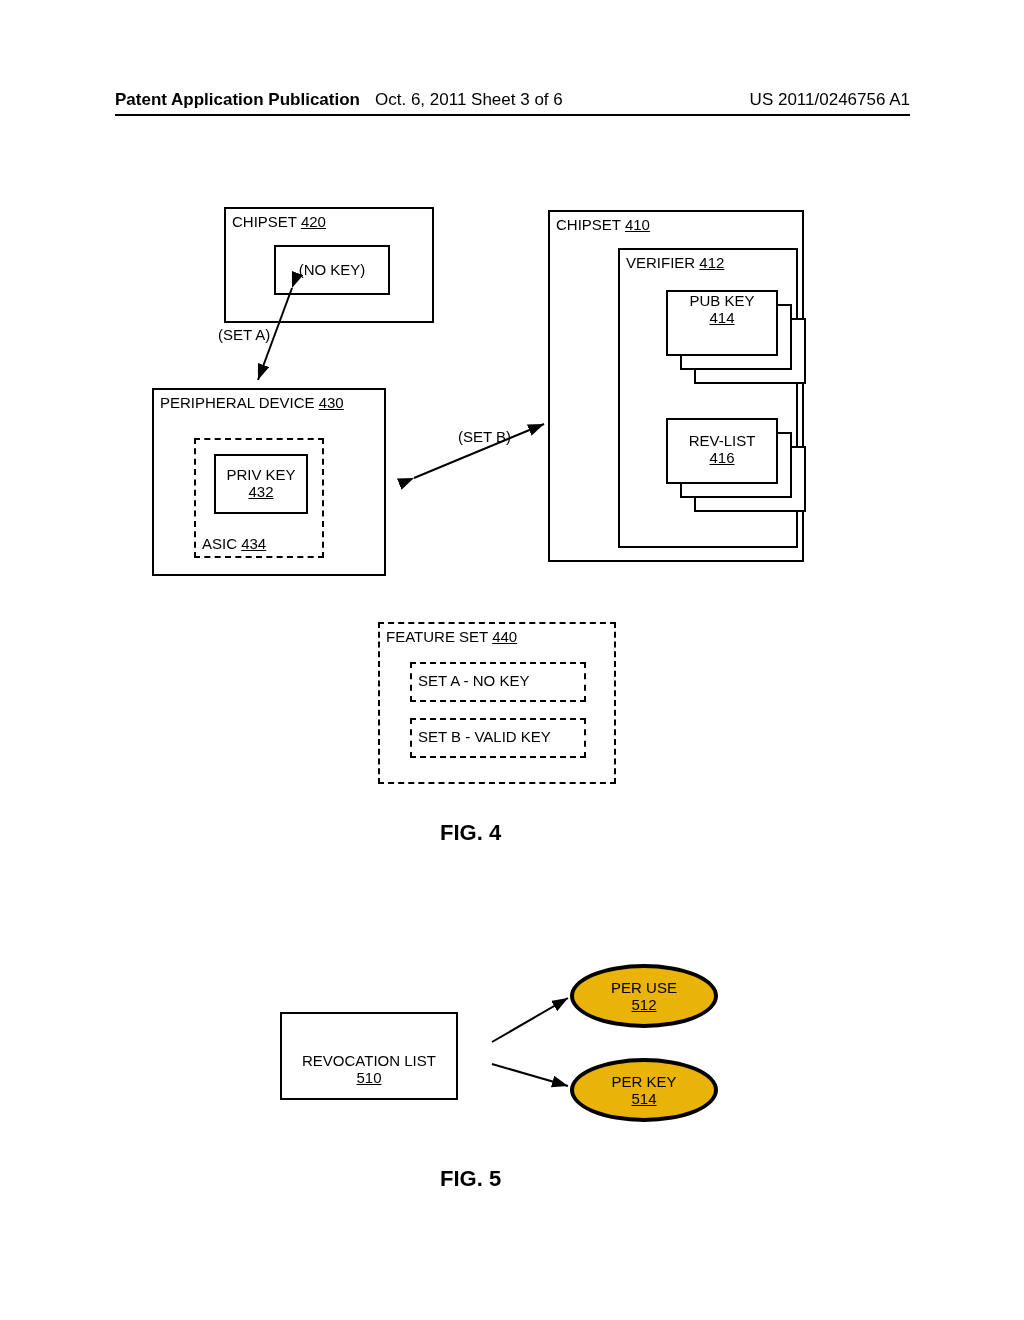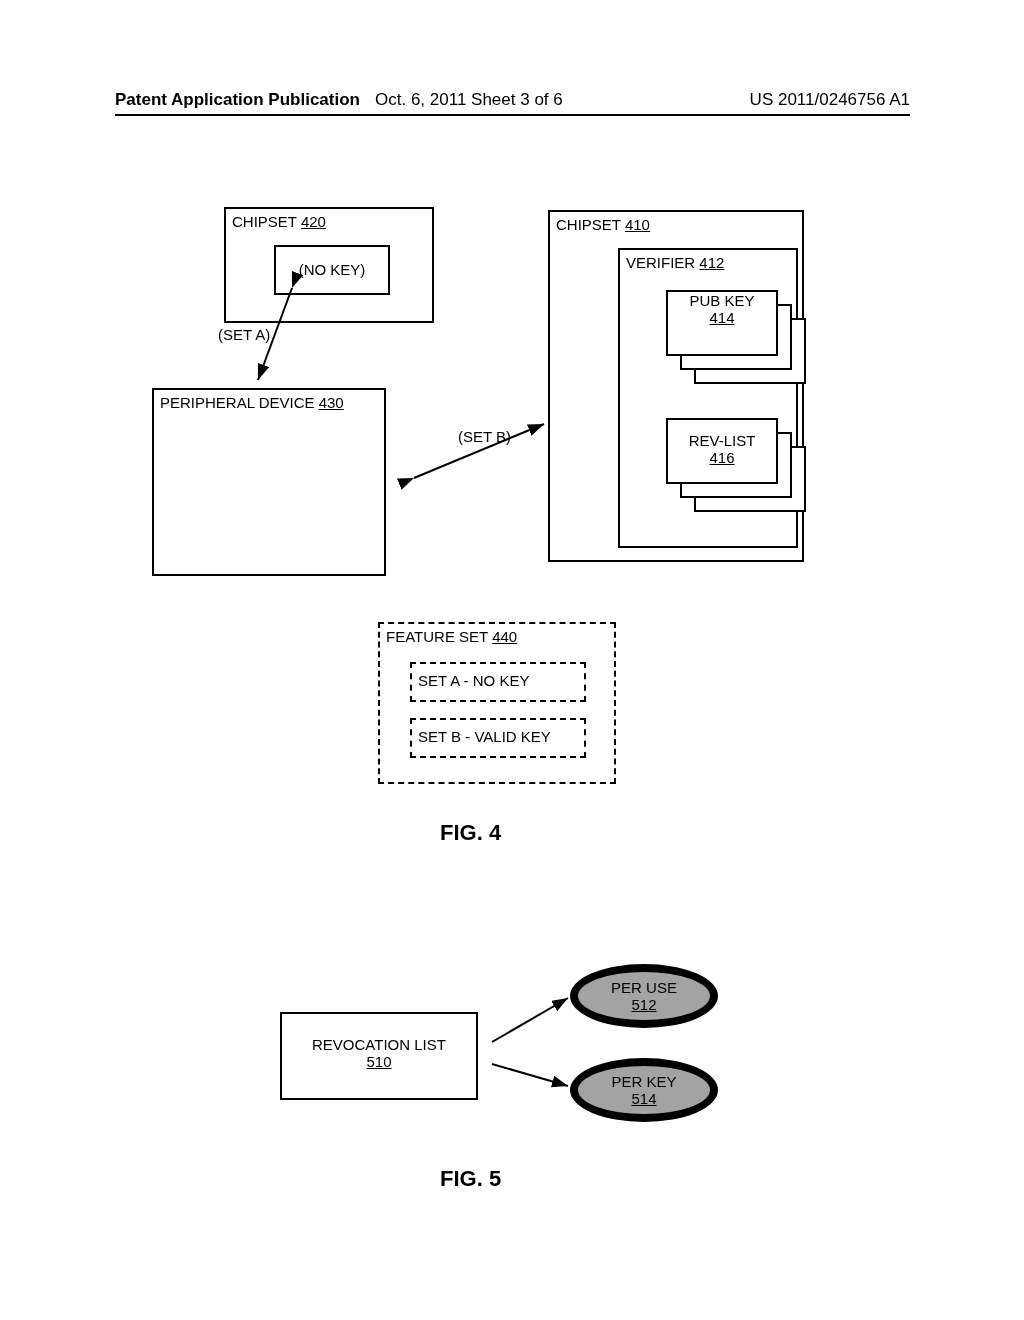--- a/index.html
+++ b/index.html
@@ -42,23 +42,23 @@
   .dashed { border: 2px dashed #000; }
   .label { position: absolute; font-size: 15px; }
   .center-text { text-align: center; }
   .u { text-decoration: underline; }
   .fig { position: absolute; font-weight: bold; font-size: 22px; }
   svg.arrows { position: absolute; left:0; top:0; width:1024px; height:1320px; pointer-events:none; }
   .stack { position:absolute; }
   .stack .layer { position:absolute; border:2px solid #000; background:#fff; }
   .ellipse {
     position: absolute;
-    border: 8px solid #000000;
+    border: 4px solid #000000;
     border-radius: 50%;
-    background: #a3a3a3;
+    background: #eab308;
     display: flex;
     flex-direction: column;
     align-items: center;
     justify-content: center;
     font-size: 15px;
   }
 </style>
 </head>
 <body>
 
@@ -108,39 +108,50 @@
       </div>
 
     </div>
   </div>
 
   <div class="box" style="left:152px; top:388px; width:234px; height:188px;">
     <span>PERIPHERAL DEVICE</span>
     <span class="u">430</span>
 
     
+    <div class="box dashed" style="position:absolute; left:40px; top:48px; width:130px; height:120px; padding:0;">
+
+      <div class="box center-text" style="position:absolute; left:18px; top:14px; width:94px; height:60px; padding-top:10px;">
+        <div>PRIV KEY</div>
+        <div class="u">432</div>
+      </div>
+      <div style="position:absolute; left:6px; bottom:4px; font-size:15px;">
+        <span>ASIC</span>
+        <span class="u">434</span>
+      </div>
+    </div>
   </div>
 
   <div class="label" style="left:218px; top:326px;">(SET A)</div>
   <div class="label" style="left:458px; top:428px;">(SET B)</div>
 
   <div class="box dashed" style="left:378px; top:622px; width:238px; height:162px;">
     <span>FEATURE SET</span>
     <span class="u">440</span>
     <div class="box dashed" style="position:absolute; left:30px; top:94px; width:176px; height:40px; padding-top:8px; font-size:15px;">
       <span>SET B - VALID KEY</span>
     </div>
     <div class="box dashed" style="position:absolute; left:30px; top:38px; width:176px; height:40px; padding-top:8px; font-size:15px;">
       <span>SET A - NO KEY</span>
     </div>
   </div>
 
   <div class="fig" style="left:440px; top:820px;">FIG. 4</div>
 
-  <div class="box center-text" style="left:280px; top:1012px; width:198px; height:88px; padding-top:22px;">
+  <div class="box center-text" style="left:280px; top:1012px; width:178px; height:88px; padding-top:38px;">
     <div>REVOCATION LIST</div>
     <div class="u">510</div>
   </div>
 
   <div class="ellipse" style="left:570px; top:964px; width:148px; height:64px;">
     <div>PER USE</div>
     <div class="u">512</div>
   </div>
 
   <div class="ellipse" style="left:570px; top:1058px; width:148px; height:64px;">

